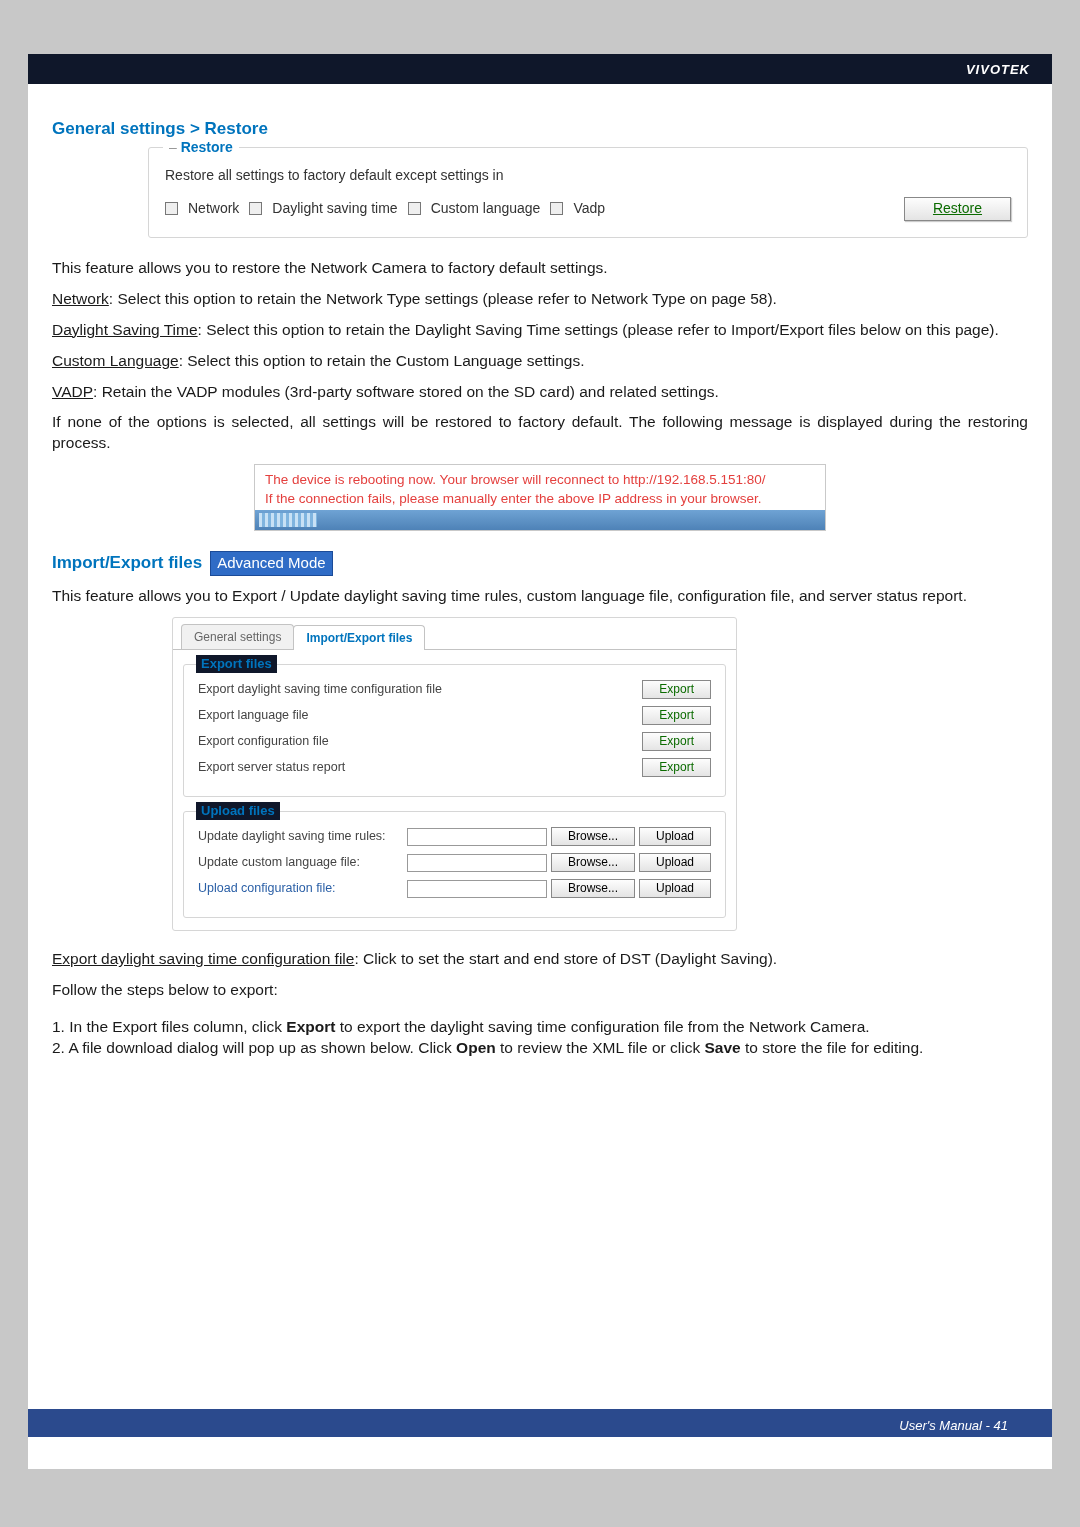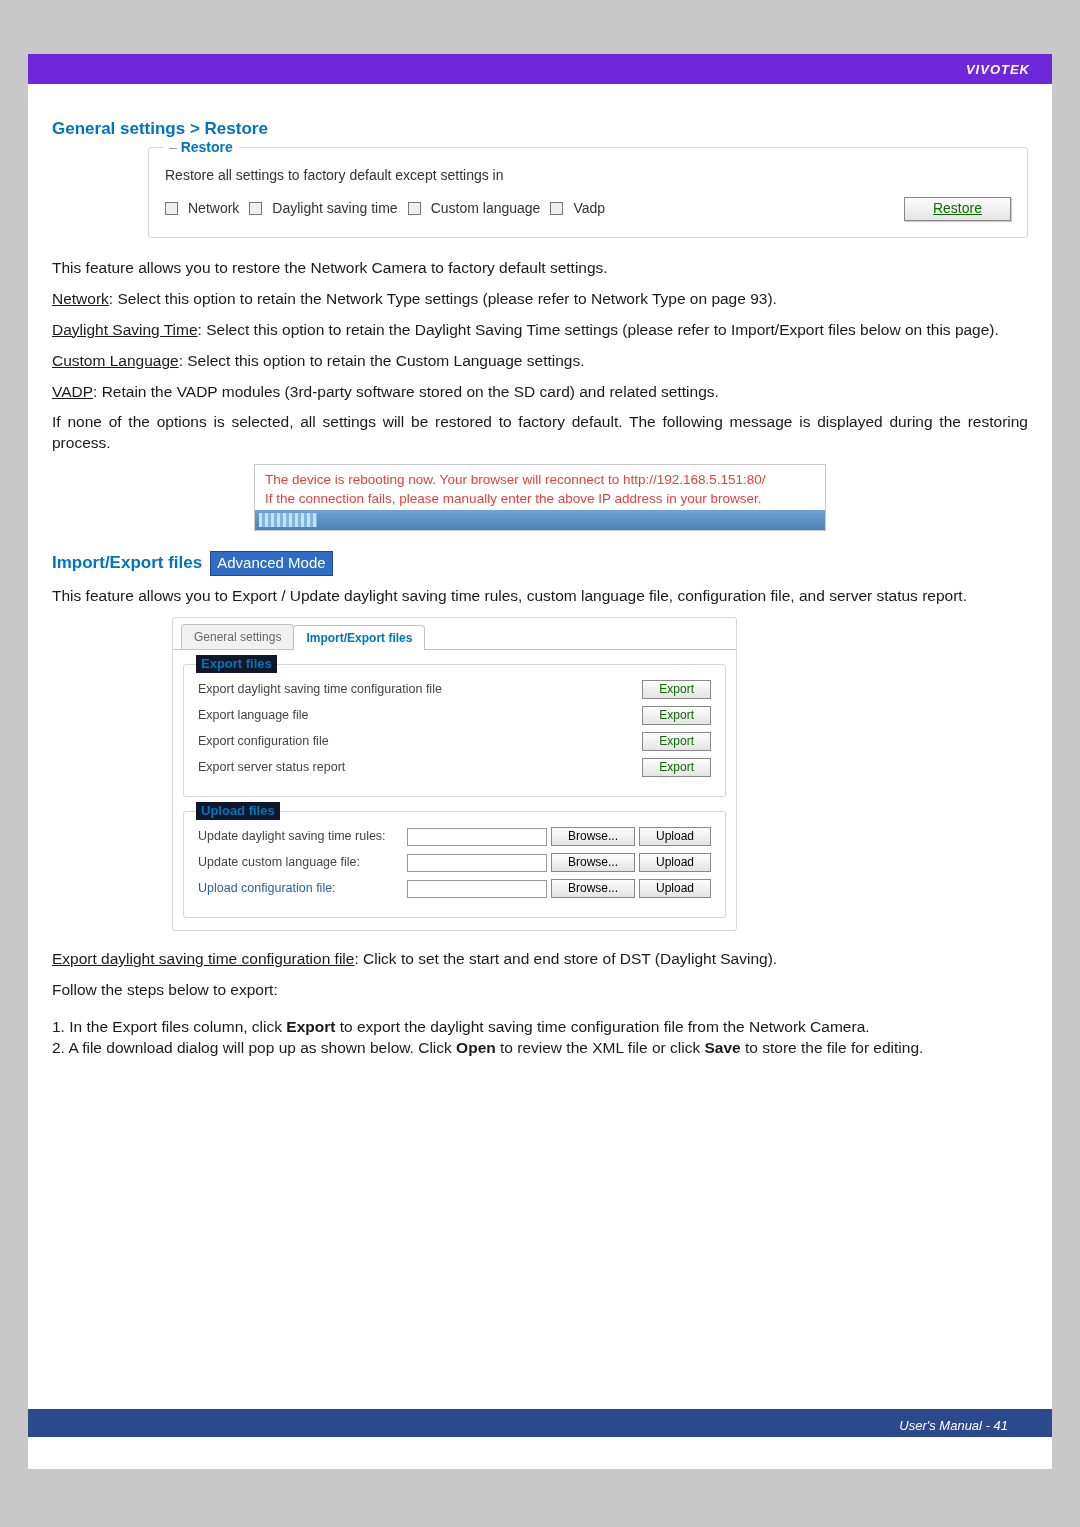--- a/index.html
+++ b/index.html
@@ -13,21 +13,21 @@
   }
   .page {
     position: absolute;
     top: 54px; left: 28px; right: 28px; bottom: 58px;
     background: #fff;
   }
   .brand-strip {
     position: absolute;
     top: 0; left: 0; right: 0;
     height: 30px;
-    background: #6d28d9;
+    background: #0f172a;
     display: flex;
     justify-content: flex-end;
     align-items: center;
     padding-right: 22px;
     color: #fff;
     font-weight: bold;
     font-style: italic;
     letter-spacing: 1px;
     font-size: 13px;
   }
@@ -192,21 +192,21 @@
         <span class="cb"></span>
         <span>Custom language</span>
         <span class="cb"></span>
         <span>Vadp</span>
         <button class="restore-btn">Restore</button>
       </div>
     </div>
 
     <p class="para">This feature allows you to restore the Network Camera to factory default settings.</p>
 
-    <p class="para"><span class="u">Network</span><span>: Select this option to retain the Network Type settings (please refer to Network Type on page 93).</span></p>
+    <p class="para"><span class="u">Network</span><span>: Select this option to retain the Network Type settings (please refer to Network Type on page 58).</span></p>
 
     <p class="para"><span class="u">Daylight Saving Time</span><span>: Select this option to retain the Daylight Saving Time settings (please refer to Import/Export files below on this page).</span></p>
 
     <p class="para"><span class="u">Custom Language</span><span>: Select this option to retain the Custom Language settings.</span></p>
 
     <p class="para"><span class="u">VADP</span><span>: Retain the VADP modules (3rd-party software stored on the SD card) and related settings.</span></p>
 
     <p class="para">If none of the options is selected, all settings will be restored to factory default. The following message is displayed during the restoring process.</p>
 
     <div class="reboot-box">

